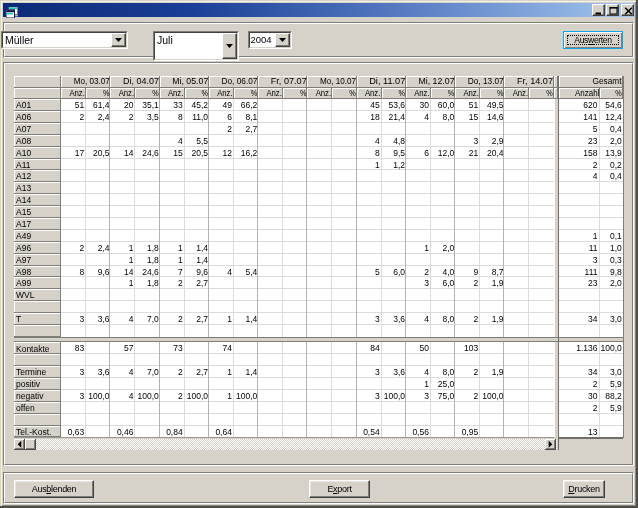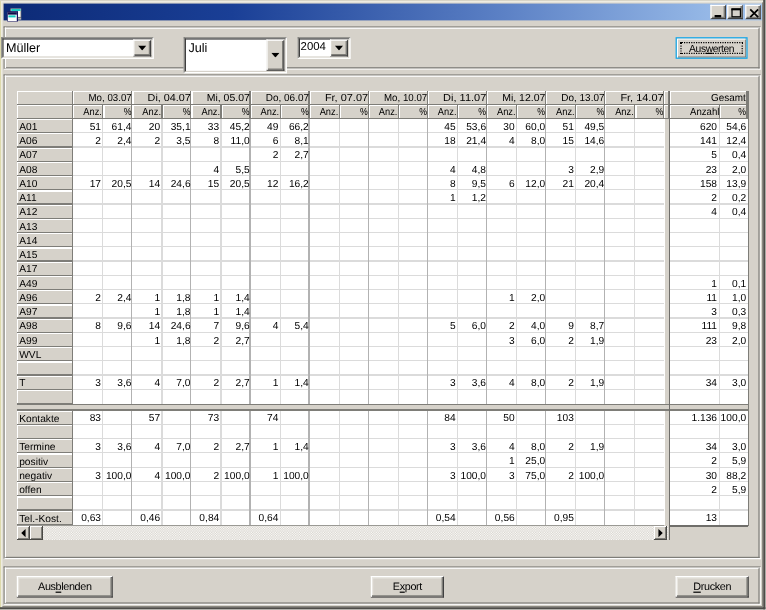--- a/index.html
+++ b/index.html
@@ -784,14 +784,14 @@
 <div class="btn default" style="left:563px;top:31px;width:60px;height:18px;">
     <div class="focusrect"></div>
     <span class="btxt">Aus<u>w</u>erten</span>
   </div>
 <div class="btn" style="left:14px;top:480px;width:80px;height:18px;">
     <span class="btxt">Aus<u>b</u>lenden</span>
   </div>
 <div class="btn" style="left:289px;top:480px;width:61px;height:18px;margin-left:20px;">
     <span class="btxt">E<u>x</u>port</span>
   </div>
-<div class="btn" style="left:563px;top:480px;width:61px;height:18px;">
+<div class="btn" style="left:563px;top:480px;width:42px;height:18px;">
     <span class="btxt"><u>D</u>rucken</span>
   </div>
 </body></html>

